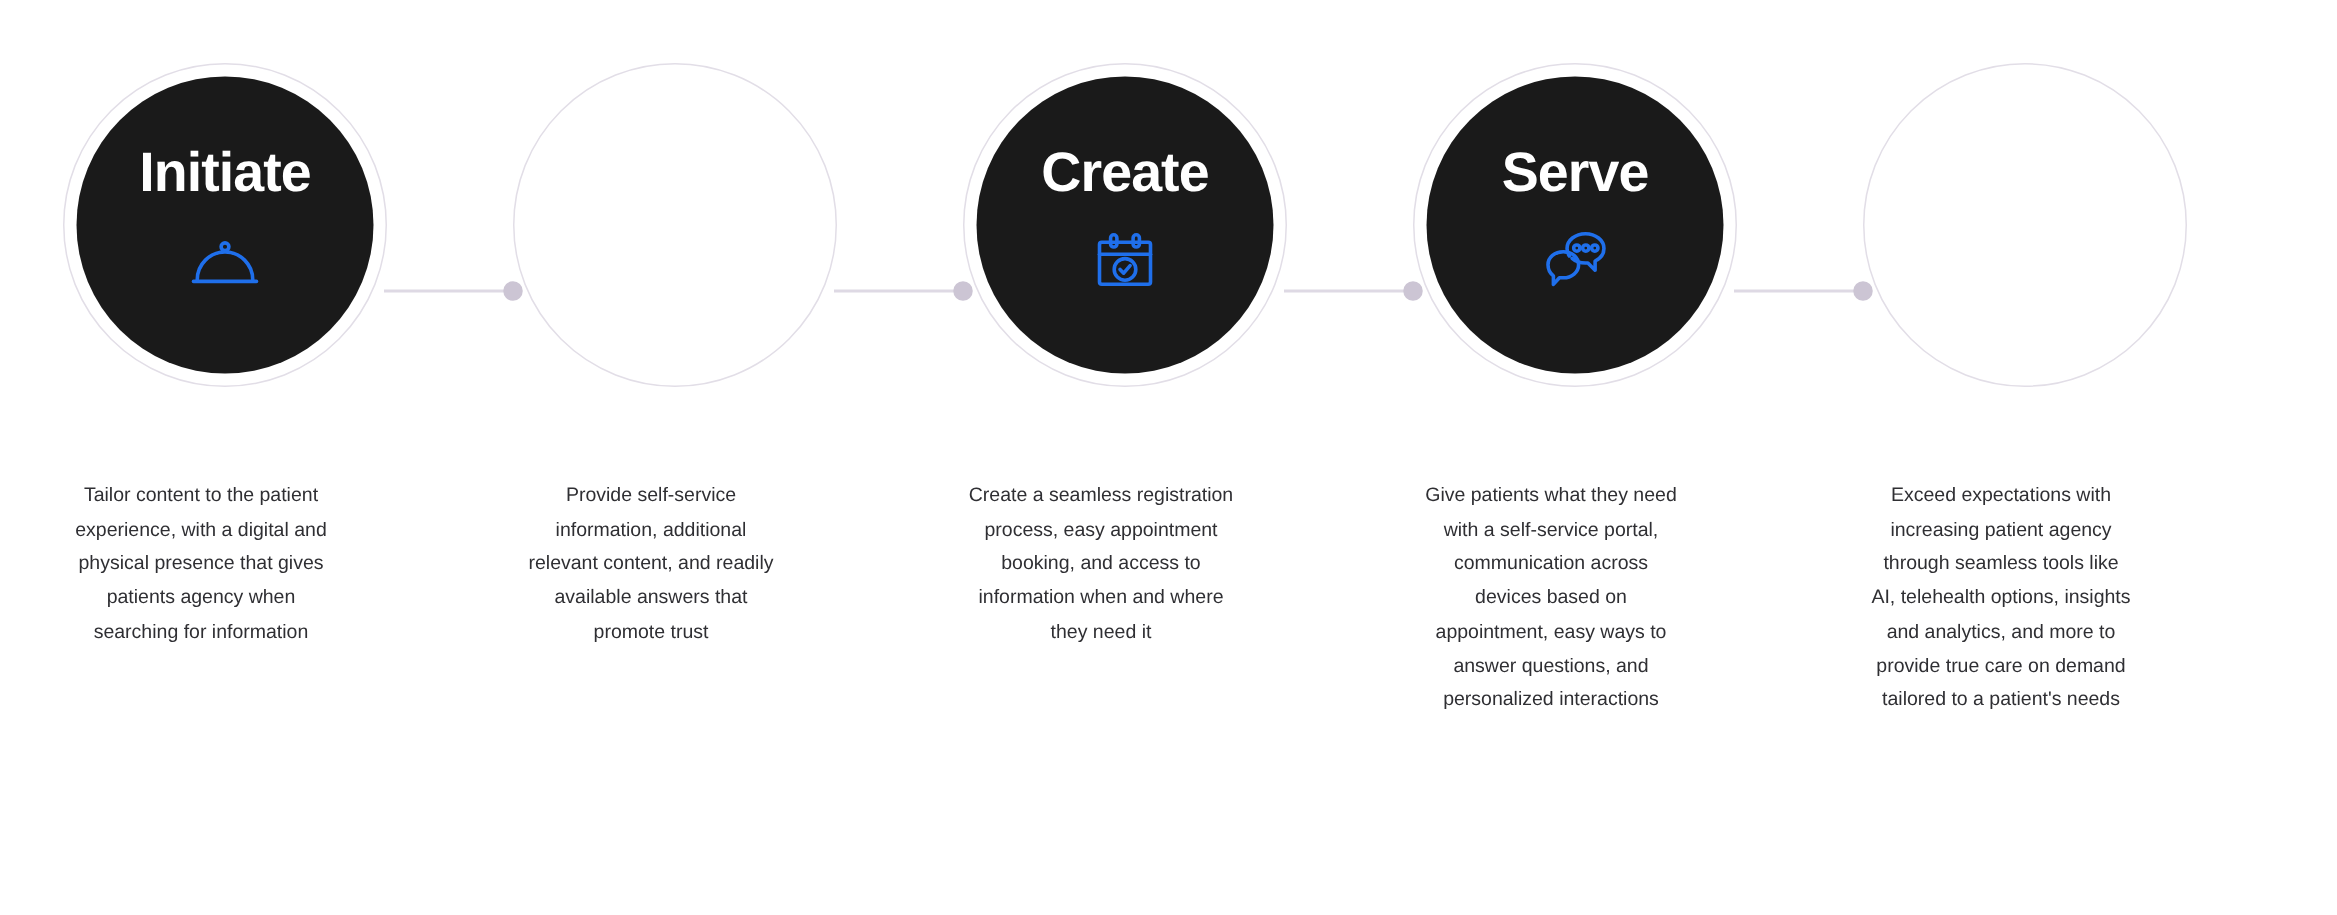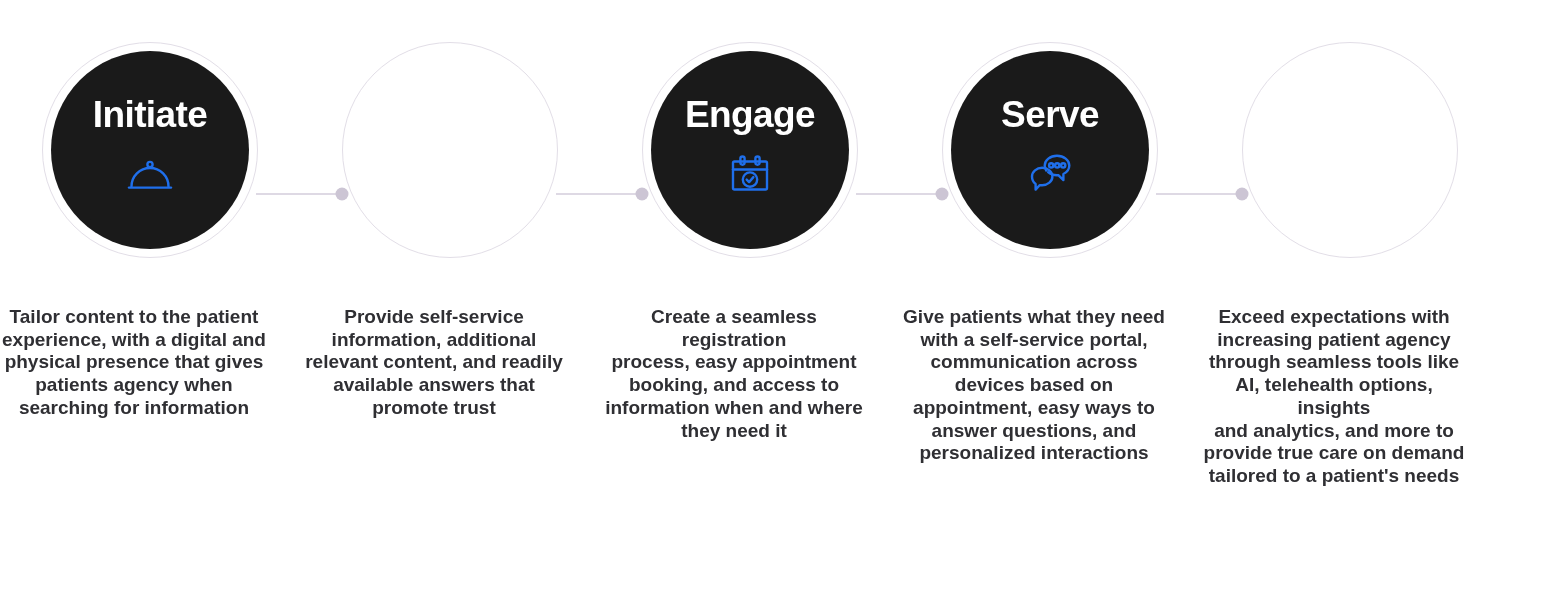--- a/index.html
+++ b/index.html
@@ -103,26 +103,26 @@
   }
   .step-icon svg {
     display: block;
     width: 52px;
     height: 52px;
   }
 
   
   .caption {
     width: 268px;
-    margin-top: 6px;
+    margin-top: 19px;
     text-align: center;
     color: #2f2f33;
-    font-size: 19px;
+    font-size: 13px;
     line-height: 22.7px;
-    font-weight: 700;
+    font-weight: 400;
     white-space: pre-line;
   }
 </style>
 </head>
 <body>
 
 <div class="stage">
 
   <svg class="connectors" viewBox="0 0 1558 610" width="1558" height="610">
     <g stroke="#ded9e4" stroke-width="2" fill="none">
@@ -170,21 +170,21 @@
 information, additional
 relevant content, and readily
 available answers that
 promote trust</div>
     </div>
 
     <div class="step">
       <div class="circle-wrap">
         <div class="ring"></div>
         <div class="disc">
-          <div class="step-title">Engage</div>
+          <div class="step-title">Create</div>
           <span class="step-icon">
             <svg viewBox="0 0 52 52" fill="none" stroke="#1f6feb" stroke-width="2.4" stroke-linecap="round" stroke-linejoin="round">
               <rect x="9" y="14.5" width="34" height="28" rx="1.5"></rect>
               <line x1="9" y1="22.5" x2="43" y2="22.5"></line>
               <rect x="16.4" y="9.5" width="4.2" height="8.2" rx="2.1"></rect>
               <rect x="31.4" y="9.5" width="4.2" height="8.2" rx="2.1"></rect>
               <circle cx="26" cy="32.6" r="7.2"></circle>
               <path d="M22.7 32.6 L25.1 35.1 L29.4 30.1"></path>
             </svg>
           </span>

